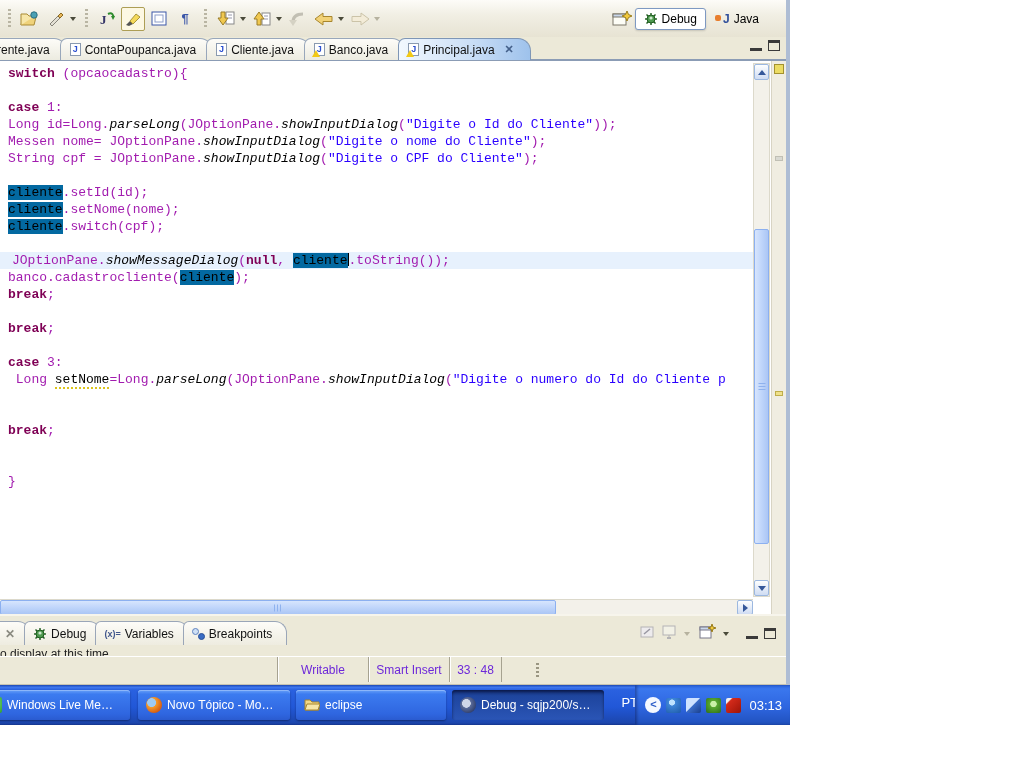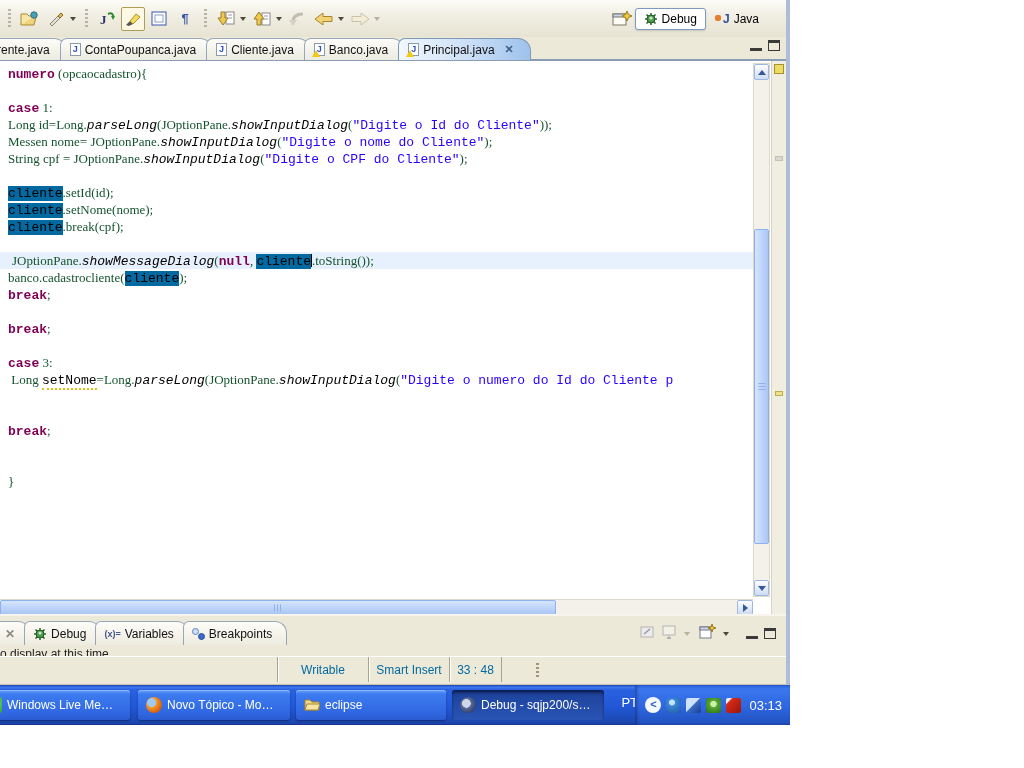--- a/index.html
+++ b/index.html
@@ -42,21 +42,21 @@
   .wmin, .wmax { width:12px; height:11px; }
   .wmin { border-bottom:3px solid #3a3a3a; }
   .wmax { border:1px solid #3a3a3a; border-top:3px solid #3a3a3a; }
 
   
   .editor { position:absolute; left:0; top:60px; width:790px; height:554px; background:#fff; border-top:1px solid #8b9cb5; }
   .code { position:absolute; left:0; top:0; width:753px; height:538px; overflow:hidden; padding-top:4px;
     font-family:"Liberation Mono","DejaVu Sans Mono",monospace; font-size:13px; }
   .code-line { height:17px; line-height:17px; padding-left:8px; white-space:pre; }
   .code-line.current { background:#e7f1fd;padding-left:12px; }
-  .tok-p { color:#14532d;font-family:Liberation Serif, serif; }
+  .tok-p { color:#a21caf; }
   .tok-k { color:#7f0055; font-weight:bold; }
   .tok-s { color:#2a00ff; }
   .tok-m { color:#000; font-style:italic; }
   .tok-o, .tok-oc { color:#000; background:#0369a1; }
   .tok-w { color:#000; border-bottom:2px dotted #dcc41c; }
   .caret { display:inline-block; width:1px; height:13px; background:#000; vertical-align:-2px; }
 
   
   .vscroll { position:absolute; left:753px; top:2px; width:17px; height:534px; background:#f3f1ea; border:1px solid #dcd9cb; }
   .sbtn { position:absolute; width:15px; height:16px; background:linear-gradient(180deg,#fdfefe,#cfdcf3); border:1px solid #9cb8e0; border-radius:2px; display:flex; align-items:center; justify-content:center; }
@@ -89,21 +89,21 @@
   .varicon { font-size:9px; font-weight:bold; color:#41568c; }
   .bpicon { position:relative; width:13px; height:12px; }
   .bpicon i { position:absolute; width:7px; height:7px; border-radius:50%; }
   .bpicon .c1 { left:0; top:0; border:1px solid #5f82c0; background:#cfe0f5; }
   .bpicon .c2 { right:0; bottom:0; background:#3a6cc4; border:1px solid #2a4f96; }
   .btools { position:absolute; right:14px; top:5px; display:flex; align-items:center; gap:6px; }
   .gicon { opacity:.55; }
   .bmsg { position:absolute; left:0; top:31px; font-size:12px; color:#222; white-space:nowrap; }
 
   
-  .statusbar { position:absolute; left:0; top:656px; width:790px; height:26px; background:#ece9d8; border-top:1px solid #fff; display:flex; align-items:stretch; font-size:12px; color:#0369a1; }
+  .statusbar { position:absolute; left:0; top:656px; width:790px; height:26px; background:#ece9d8; border-top:1px solid #fff; display:flex; align-items:stretch; font-size:12px; color:#6d28d9; }
   .scell { display:flex; align-items:center; justify-content:center; border-left:1px solid #a6a290; box-shadow:inset 1px 0 0 #fff; }
   .scell.first { border-left:none; box-shadow:none; width:277px; }
   .sgrip { width:3px; height:14px; align-self:center; margin-left:34px;
     background-image:repeating-linear-gradient(180deg,#9a9682 0 2px,transparent 2px 4px); }
 
   
   .taskbar { position:absolute; left:0; top:685px; width:790px; height:40px;
     background:linear-gradient(180deg,#1c48b4 0%,#3e77ee 6%,#2a61e0 12%,#2157d7 55%,#1c46ad 95%,#15348c 100%); }
   .task-btn { position:absolute; top:5px; height:30px; border-radius:3px; display:flex; align-items:center; gap:5px; padding:0 8px; font-size:12px; color:#fff; white-space:nowrap; overflow:hidden;
     background:linear-gradient(180deg,#68a0f8 0%,#3c7bf0 14%,#2f66e0 80%,#2a5bd0 100%); box-shadow:inset 0 1px 0 #8cb6fa, 0 1px 2px rgba(0,0,20,.4); }
@@ -275,30 +275,30 @@
         <span class="tclose">✕</span>
       </div>
       <div class="winctl">
         <div class="wmin"></div>
         <div class="wmax"></div>
       </div>
     </div>
 
     <div class="editor">
       <div class="code" id="code-area">
-          <div class="code-line"><span class="tok-k">numero</span><span class="tok-p"> (opcaocadastro){</span></div>
+          <div class="code-line"><span class="tok-k">switch</span><span class="tok-p"> (opcaocadastro){</span></div>
           <div class="code-line"></div>
           <div class="code-line"><span class="tok-k">case</span><span class="tok-p"> 1:</span></div>
           <div class="code-line"><span class="tok-p">Long id=Long.</span><span class="tok-m">parseLong</span><span class="tok-p">(JOptionPane.</span><span class="tok-m">showInputDialog</span><span class="tok-p">(</span><span class="tok-s">"Digite o Id do Cliente"</span><span class="tok-p">));</span></div>
           <div class="code-line"><span class="tok-p">Messen nome= JOptionPane.</span><span class="tok-m">showInputDialog</span><span class="tok-p">(</span><span class="tok-s">"Digite o nome do Cliente"</span><span class="tok-p">);</span></div>
           <div class="code-line"><span class="tok-p">String cpf = JOptionPane.</span><span class="tok-m">showInputDialog</span><span class="tok-p">(</span><span class="tok-s">"Digite o CPF do Cliente"</span><span class="tok-p">);</span></div>
           <div class="code-line"></div>
           <div class="code-line"><span class="tok-o">cliente</span><span class="tok-p">.setId(id);</span></div>
           <div class="code-line"><span class="tok-o">cliente</span><span class="tok-p">.setNome(nome);</span></div>
-          <div class="code-line"><span class="tok-o">cliente</span><span class="tok-p">.break(cpf);</span></div>
+          <div class="code-line"><span class="tok-o">cliente</span><span class="tok-p">.switch(cpf);</span></div>
           <div class="code-line"></div>
           <div class="code-line current"><span class="tok-p">JOptionPane.</span><span class="tok-m">showMessageDialog</span><span class="tok-p">(</span><span class="tok-k">null</span><span class="tok-p">, </span><span class="tok-oc">cliente</span><span class="caret"></span><span class="tok-p">.toString());</span></div>
           <div class="code-line"><span class="tok-p">banco.cadastrocliente(</span><span class="tok-o">cliente</span><span class="tok-p">);</span></div>
           <div class="code-line"><span class="tok-k">break</span><span class="tok-p">;</span></div>
           <div class="code-line"></div>
           <div class="code-line"><span class="tok-k">break</span><span class="tok-p">;</span></div>
           <div class="code-line"></div>
           <div class="code-line"><span class="tok-k">case</span><span class="tok-p"> 3:</span></div>
           <div class="code-line"><span class="tok-p"> Long </span><span class="tok-w">setNome</span><span class="tok-p">=Long.</span><span class="tok-m">parseLong</span><span class="tok-p">(JOptionPane.</span><span class="tok-m">showInputDialog</span><span class="tok-p">(</span><span class="tok-s">"Digite o numero do Id do Cliente p</span></div>
           <div class="code-line"></div>

